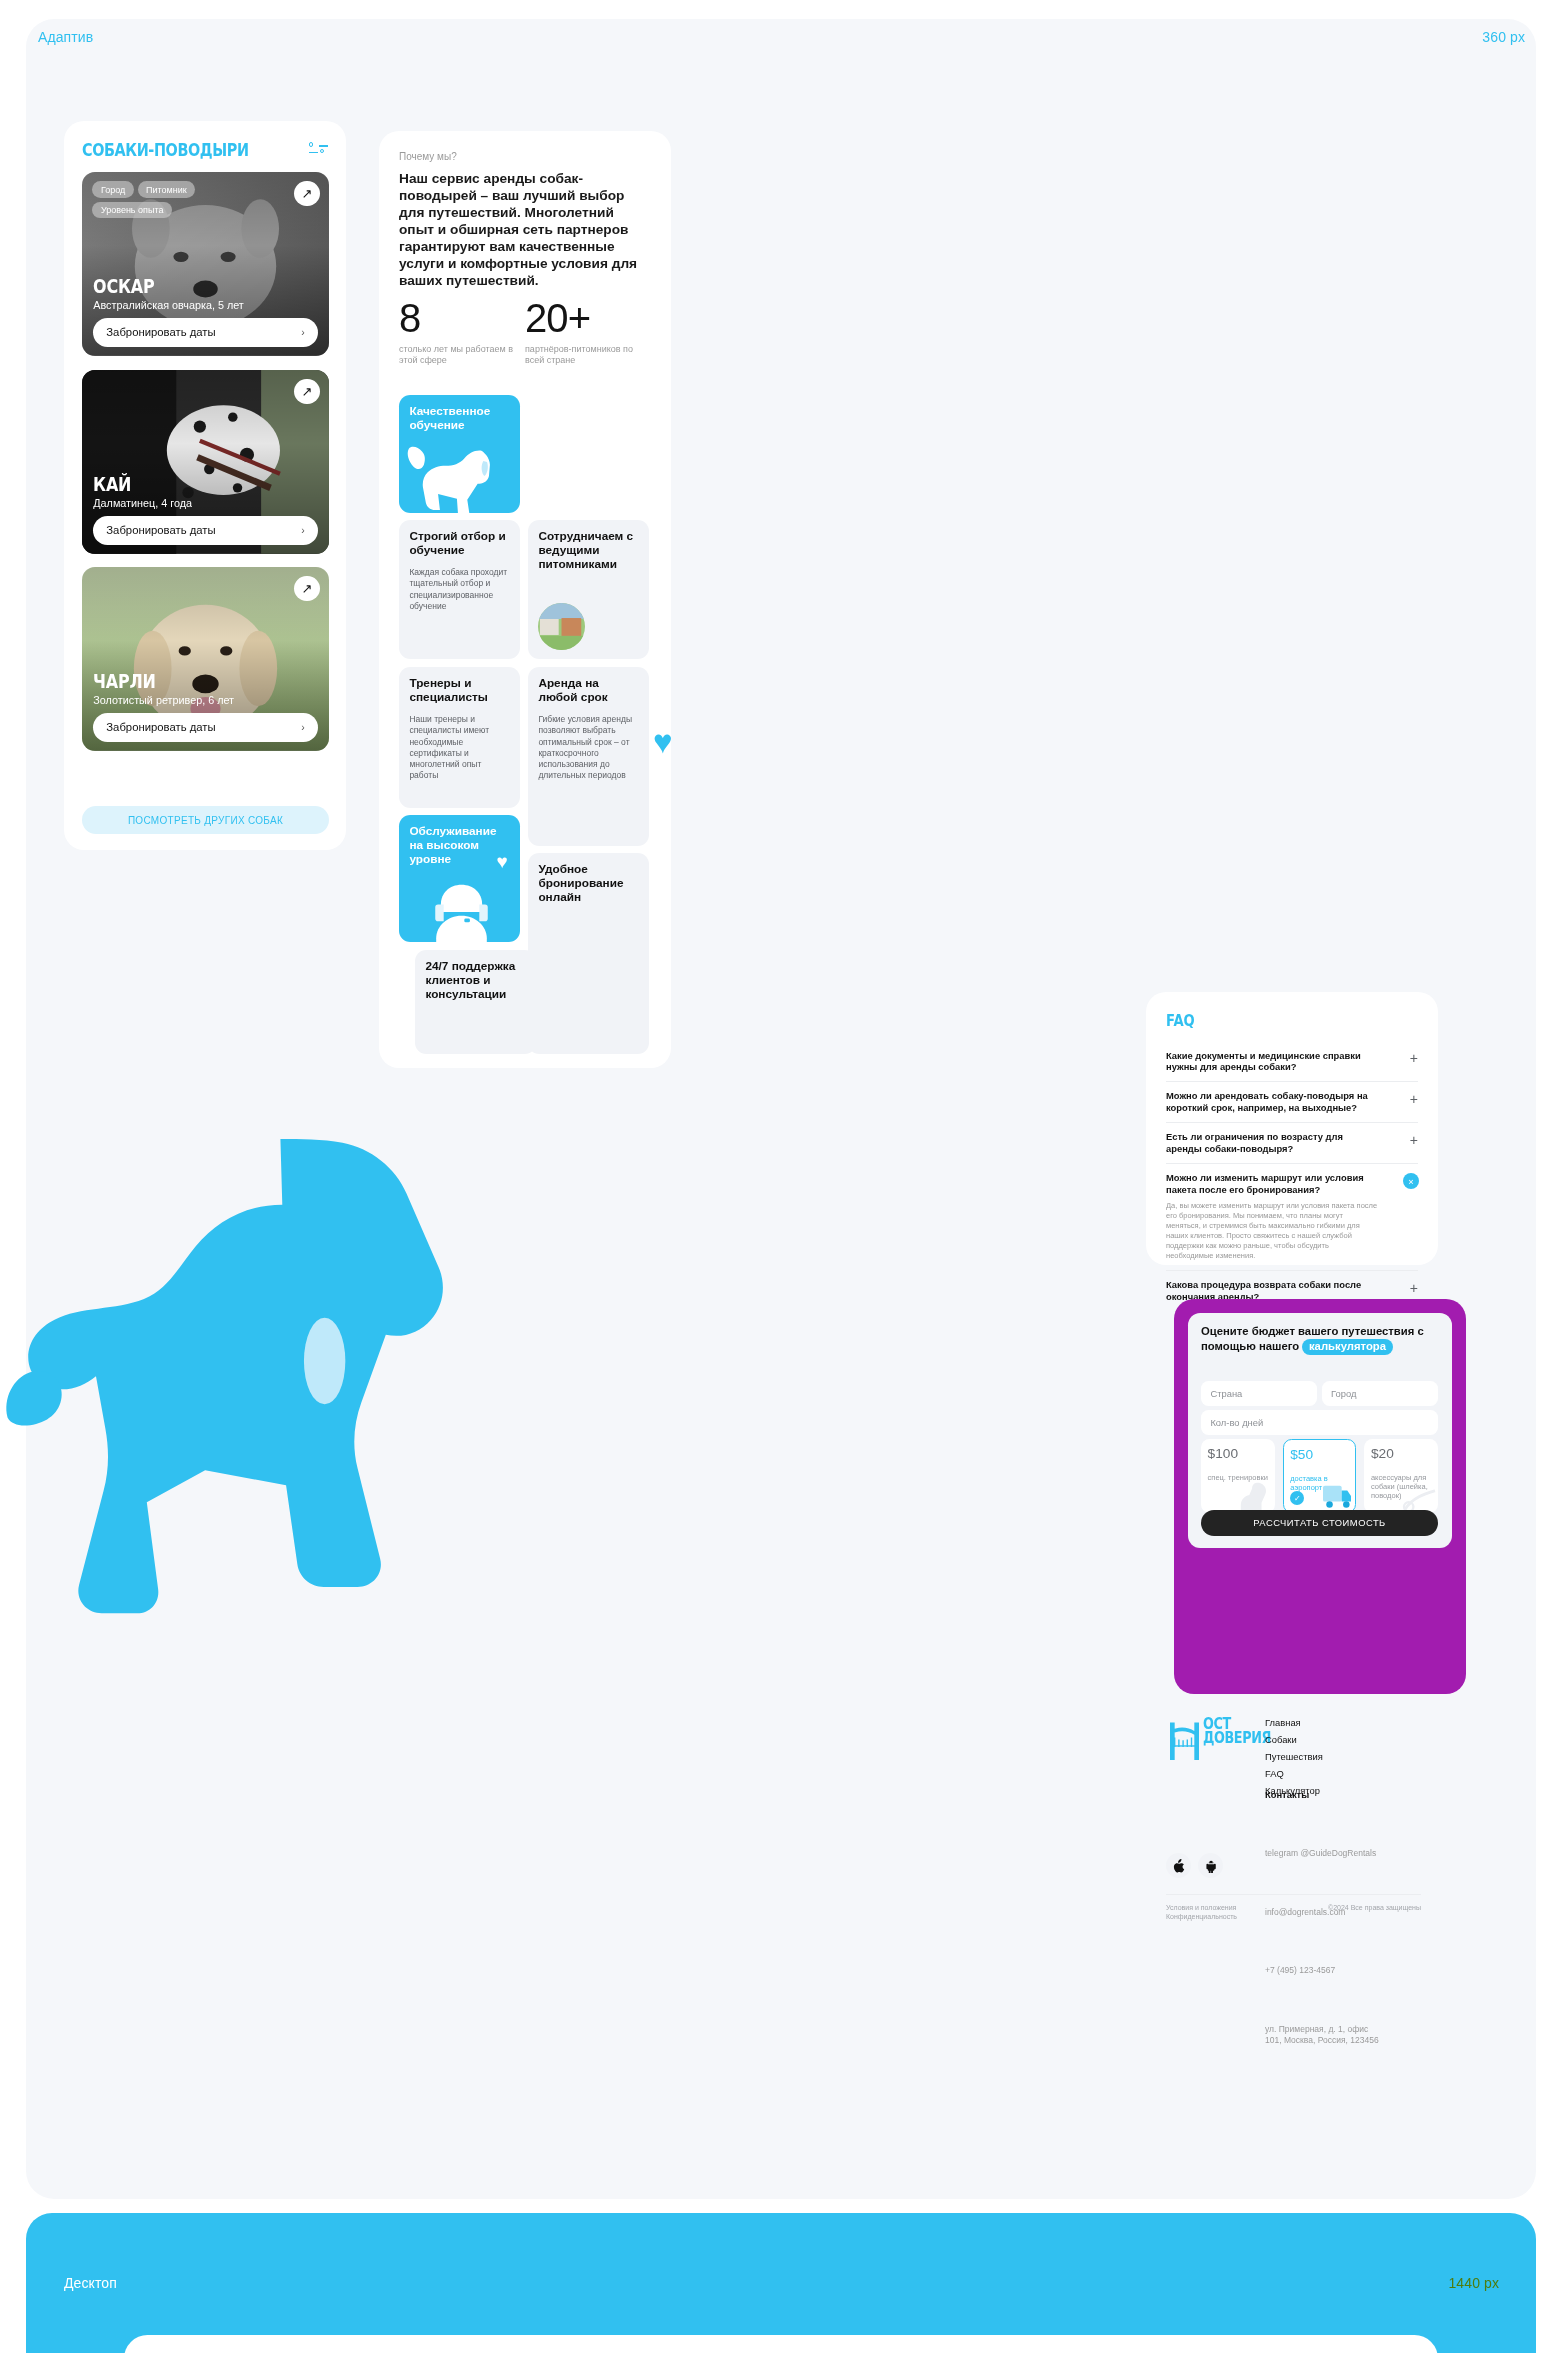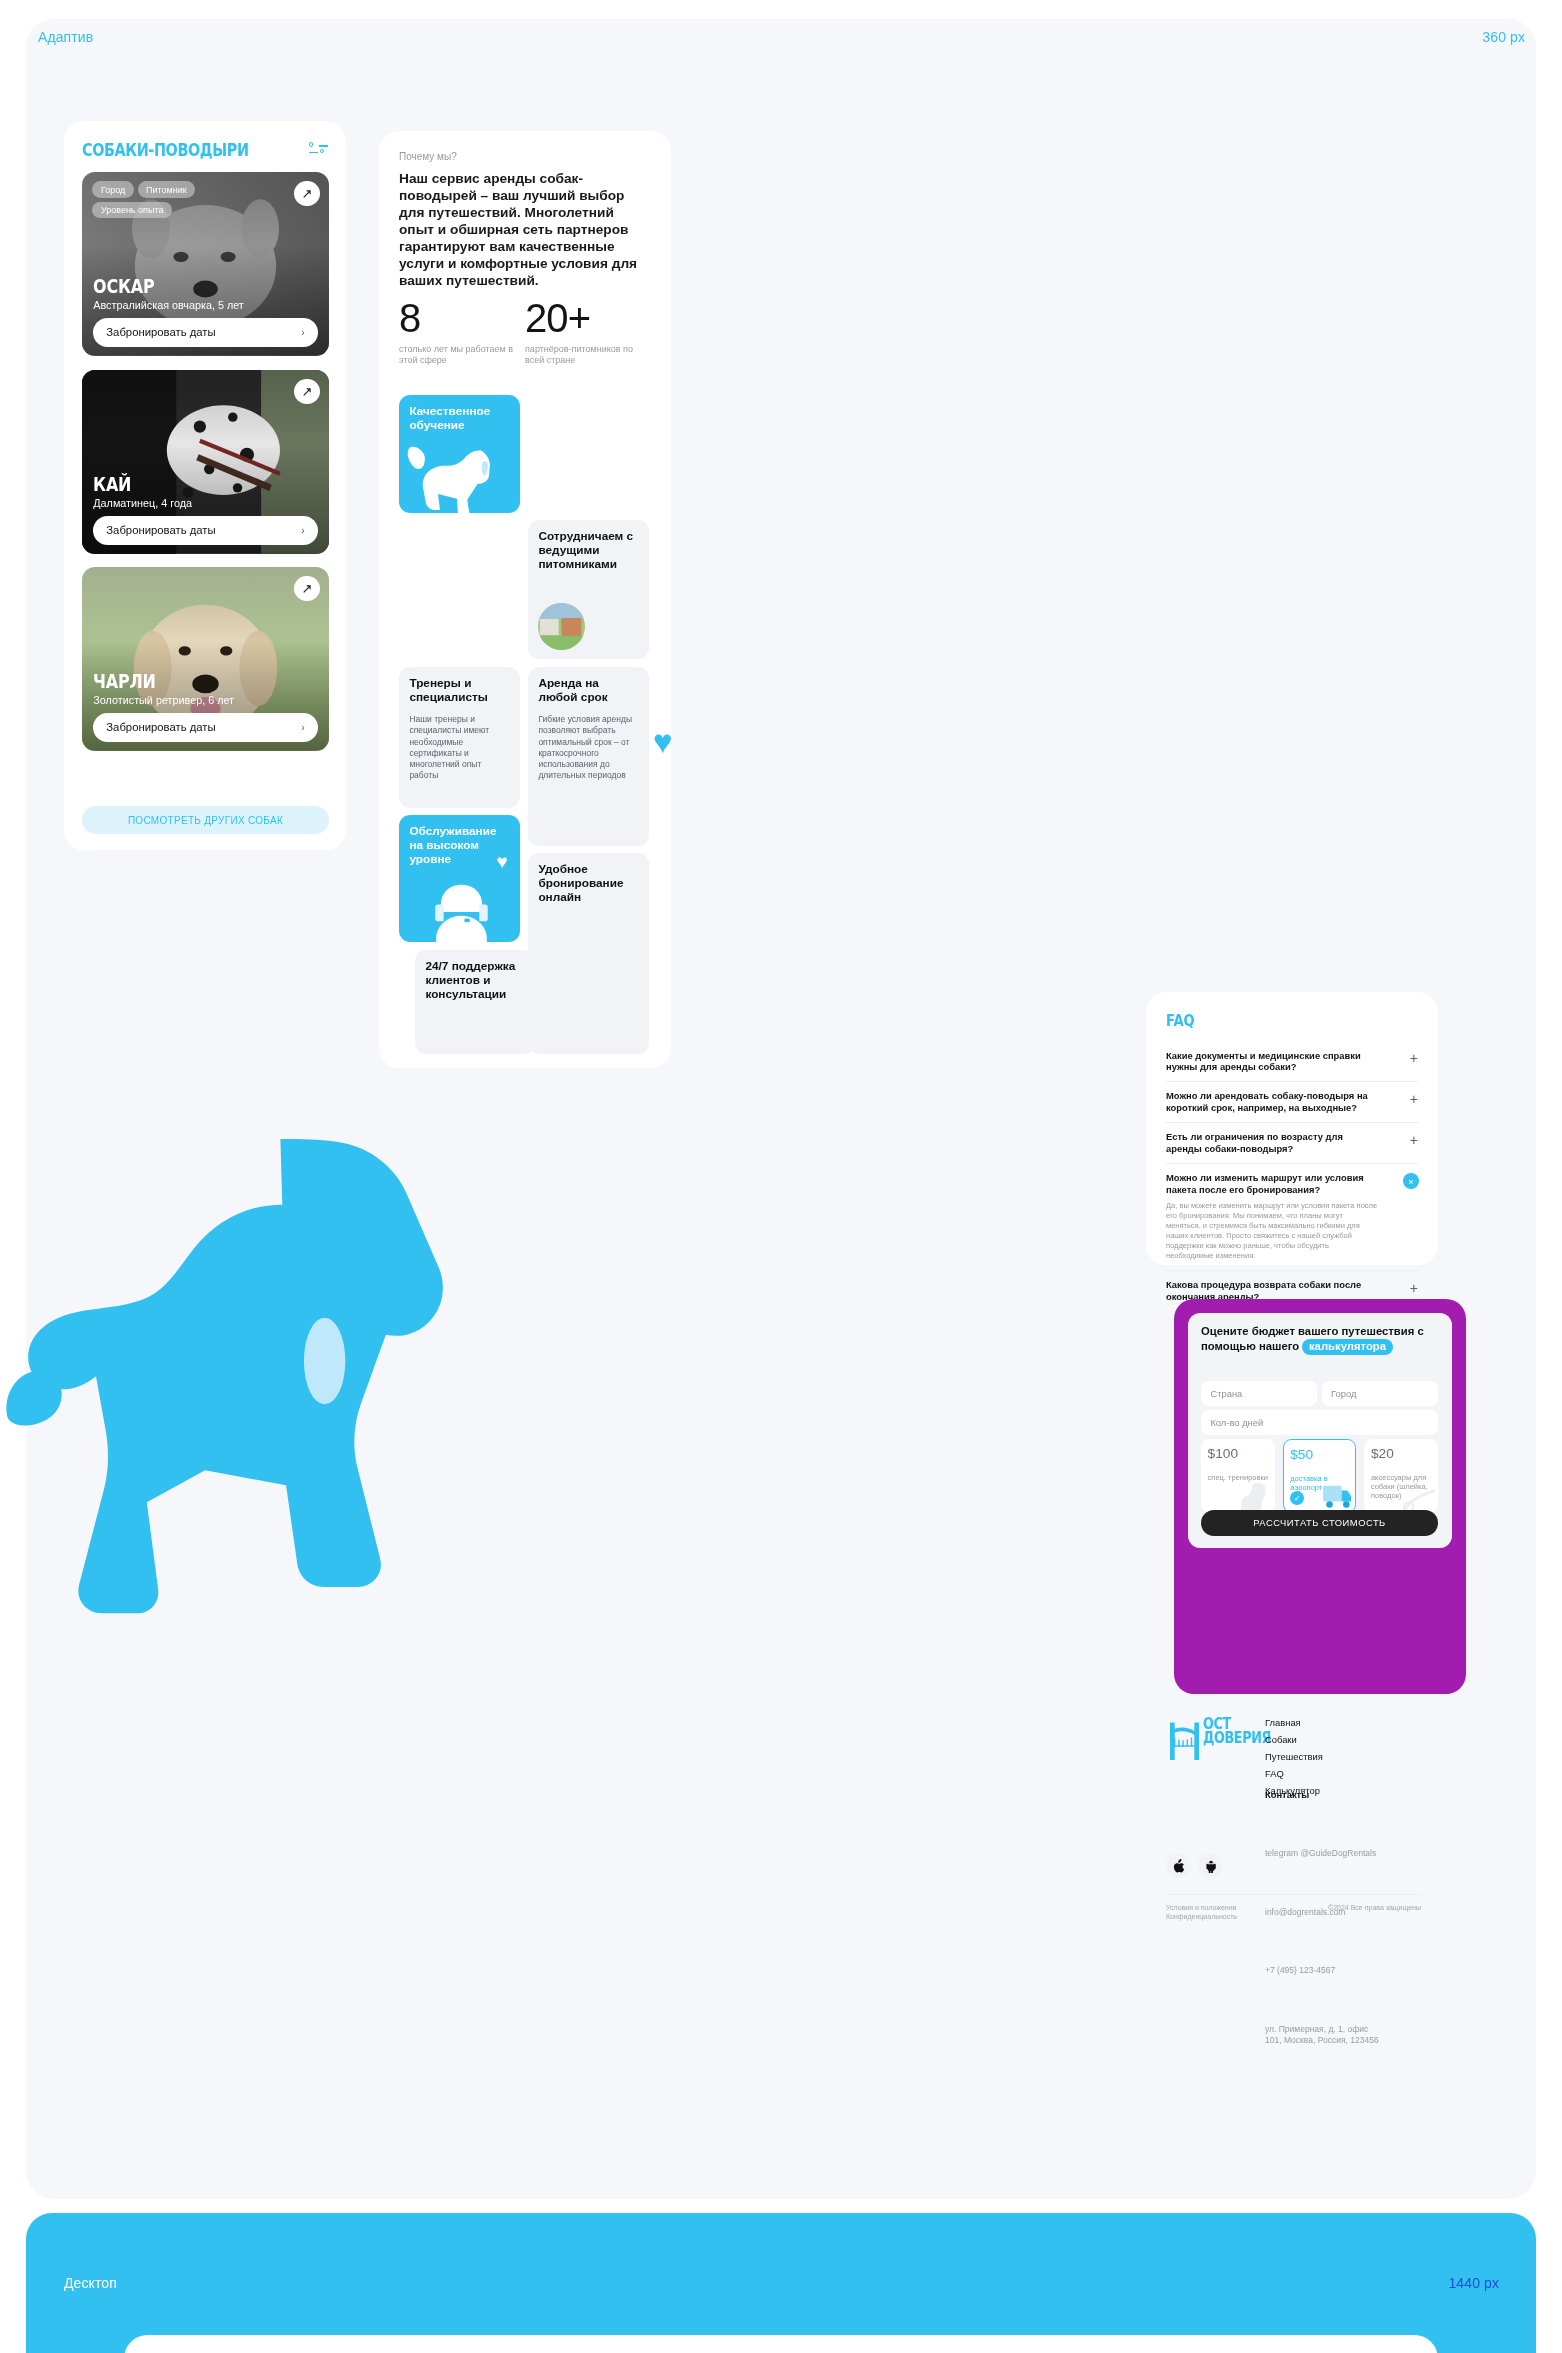--- a/index.html
+++ b/index.html
@@ -178,21 +178,21 @@
 
   
   .hero-dog { position: absolute; left: 0px; top: 1139px; width: 574px; height: 631px; }
 
   
   .screen-desk {
     position: absolute; left: 26px; top: 2213px; width: 1510px; height: 1073px;
     background: #31c0f0; border-radius: 26px; overflow: hidden;
   }
   .lbl-desk-left  { left: 64px; top: 2275px; color: #fff; z-index: 5;}
-  .lbl-desk-right { right: 64px; top: 2275px; color: #1d4ed8; z-index: 5;}
+  .lbl-desk-right { right: 64px; top: 2275px; color: #4d7c0f; z-index: 5;}
   .desk-card {
     position: absolute; left: 124px; top: 2335px; width: 1314px; height: 748px;
     background: #fff; border-radius: 23.5px; overflow: hidden;
   }
 </style>
 </head>
 <body>
 
 <div class="screen-mobile"></div>
 <div class="viewport-label lbl-mob-left">Адаптив</div>
@@ -317,20 +317,24 @@
 
   <div class="feat blue" style="left:20px; top:264px; width:121px; height:118px;">
     <h4>Качественное обучение</h4>
     <svg class="sil-dog" style="left:6.6px;bottom:0;width:99px;height:71px" viewBox="0 0 210 150">
       <path fill="#fff" d="M160 18c-14-2-28 6-36 16-10 12-24 16-40 16-14 0-28 4-38 14-8 8-12 20-10 32l6 32c2 10 10 16 20 16h10l-4-34 40 10 2 28c0 8 8 14 16 14h10l-6-40 22-34c12 2 22-6 24-16l2-24c0-16-14-28-18-30z"></path>
       <path fill="#fff" d="M34 20c-8-10-22-14-28-6-6 10 0 28 10 38 8 8 18 6 22-4 4-12 2-22-4-28z"></path>
       <path fill="#bfe9fa" d="M172 42c4 12 0 26-6 30-6-6-8-22-2-32z"></path>
     </svg>
   </div>
 
+  <div class="feat grey" style="left:20px; top:389px; width:121px; height:139px;">
+    <h4>Строгий отбор и обучение</h4>
+    <p>Каждая собака проходит тщательный отбор и специализированное обучение</p>
+  </div>
 
   <div class="feat grey" style="left:149px; top:389px; width:121px; height:139px;">
     <h4>Сотрудничаем с ведущими питомниками</h4>
     <div class="kennel-img">
       <svg viewBox="0 0 100 100">
           <rect width="100" height="100" fill="#9dc97d"></rect>
           <rect y="0" width="100" height="34" fill="#9fc3db"></rect>
           <rect x="4" y="34" width="40" height="34" fill="#e4e0d6"></rect>
           <rect x="50" y="32" width="42" height="38" fill="#c8875a"></rect>
           <rect x="0" y="70" width="100" height="30" fill="#8bbc69"></rect>

